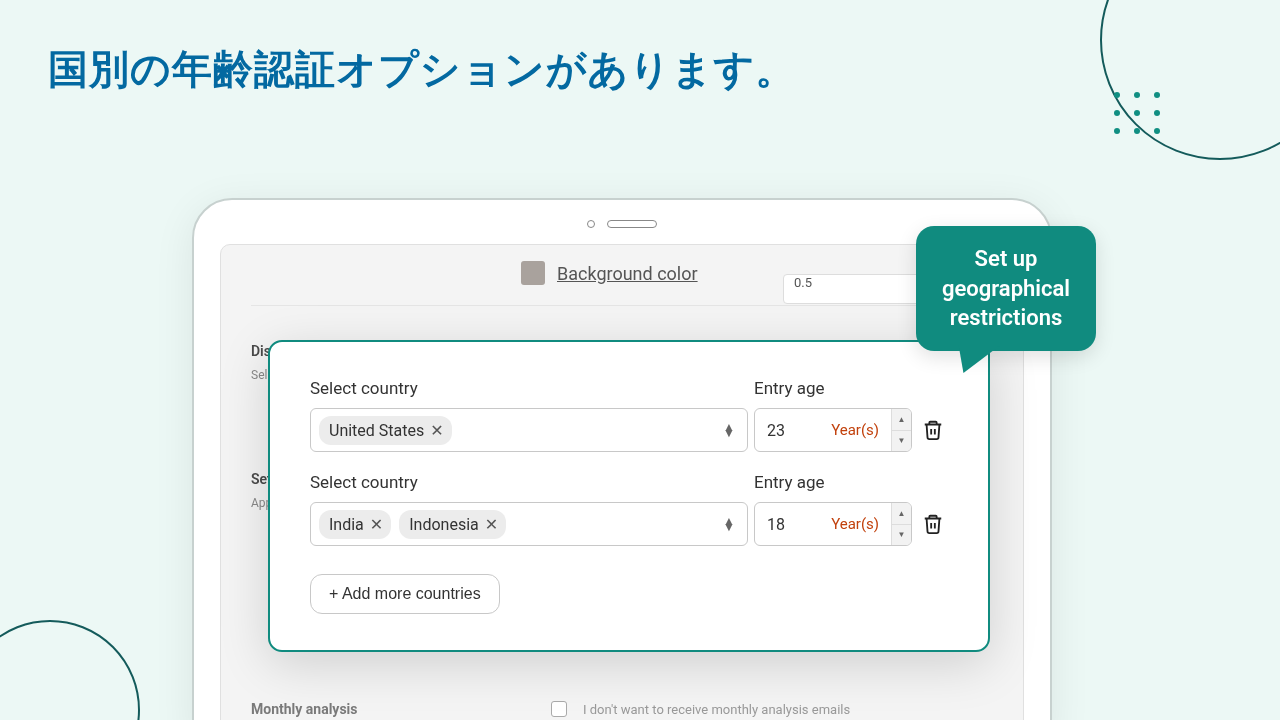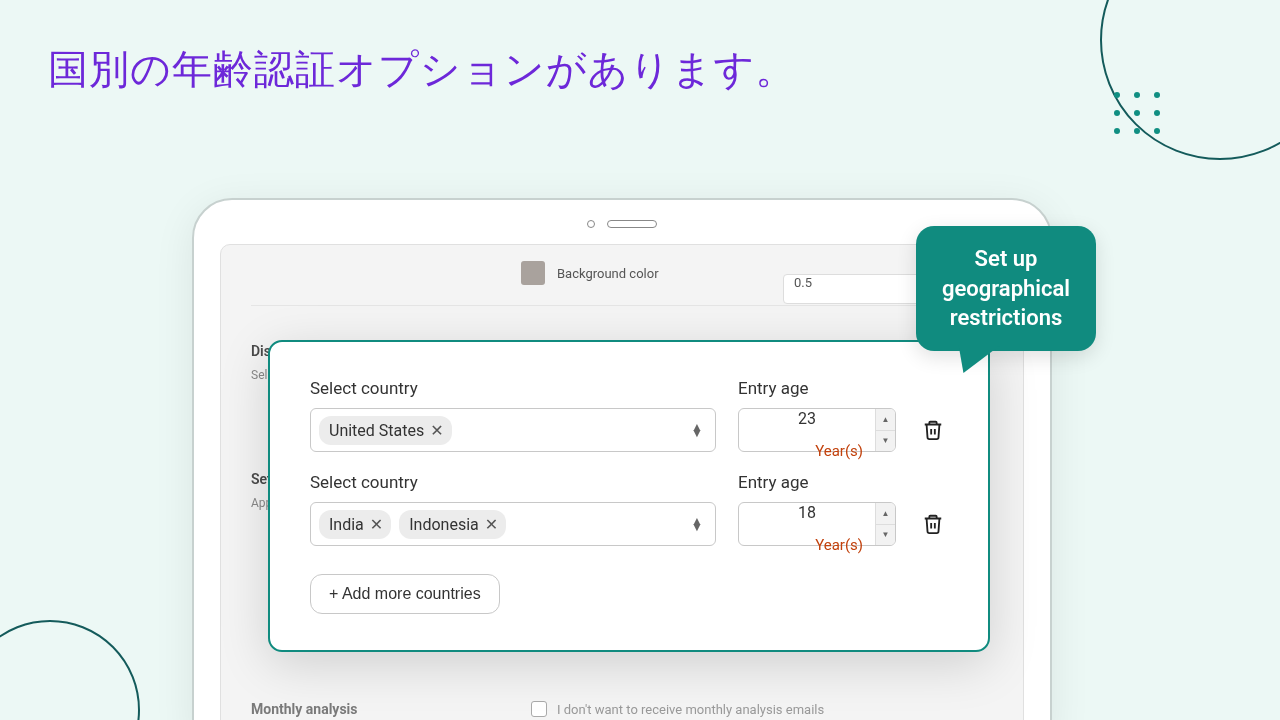--- a/index.html
+++ b/index.html
@@ -41,22 +41,22 @@
   width: 180px;
   height: 180px;
   border: 2px solid #145b5b;
   border-radius: 50%;
 }
 .page-title {
   position: absolute;
   top: 42px;
   left: 48px;
   font-size: 40px;
-  font-weight: 400;
-  color: #6d28d9;
+  font-weight: 700;
+  color: #0369a1;
   letter-spacing: 1px;
 }
 .device-frame {
   position: absolute;
   top: 198px;
   left: 192px;
   width: 860px;
   height: 540px;
   background: #fff;
   border: 2px solid #c7d1cf;
@@ -96,21 +96,21 @@
   left: 300px;
   right: 20px;
   height: 40px;
   display: flex;
   align-items: center;
   gap: 12px;
 }
 .color-swatch {
   width: 24px; height: 24px; background: #a9a29d; border-radius: 3px;
 }
-.bg-label { font-size: 13px; color: #555; flex: 1; }
+.bg-label { font-size: 18px; color: #555; flex: 1; text-decoration: underline; }
 .bg-input {
   width: 220px; height: 30px;
   background: #fff; border: 1px solid #ddd; border-radius: 4px;
   padding: 0 10px; font-size: 13px; color: #555; margin-top: 32px;
 }
 .side-section {
   position: absolute;
   left: 30px;
   width: 240px;
 }
@@ -126,40 +126,40 @@
 }
 .monthly-row {
   position: absolute;
   bottom: 6px;
   left: 30px; right: 30px;
   height: 40px;
   display: flex;
   align-items: center;
 }
 .monthly-label { font-size: 14px; font-weight: 700; color: #7a7a7a; width: 280px; }
-.monthly-check { display: flex; align-items: center; gap: 10px; }
+.monthly-check { display: flex; align-items: center; gap: 16px; margin-left: 20px; }
 .checkbox {
   width: 16px; height: 16px; border: 1.5px solid #aaa; border-radius: 3px; background: #fff;
 }
 .monthly-text { font-size: 13px; color: #999; }
 .modal {
   position: absolute;
   top: 340px;
   left: 268px;
   width: 722px;
   background: #fff;
   border: 2px solid #108b7f;
   border-radius: 14px;
   padding: 36px 40px 36px 40px;
   box-shadow: 0 12px 50px rgba(0,0,0,0.15);
 }
 .country-row {
   display: flex;
   align-items: flex-end;
-  gap: 22px;
+  gap: 6px;
   margin-bottom: 20px;
 }
 .field-group.country { flex: 1; }
 .field-group.age { width: 158px; }
 .field-label {
   font-size: 17px;
   color: #333;
   margin-bottom: 10px;
   display: block;
 }
@@ -204,21 +204,20 @@
 .age-box {
   position: relative;
   border: 1px solid #c8c8c8;
   border-radius: 6px;
   height: 44px;
   display: flex;
   align-items: center;
   padding: 0 32px 0 12px;
   background: #fff;
   gap: 14px;
-  flex-direction: column;
 }
 .age-value { font-size: 16px; color: #333; }
 .age-unit { font-size: 15px; color: #c2410c; margin-left: auto; }
 .stepper {
   position: absolute;
   right: 0;
   top: 0;
   bottom: 0;
   width: 20px;
   display: flex;

